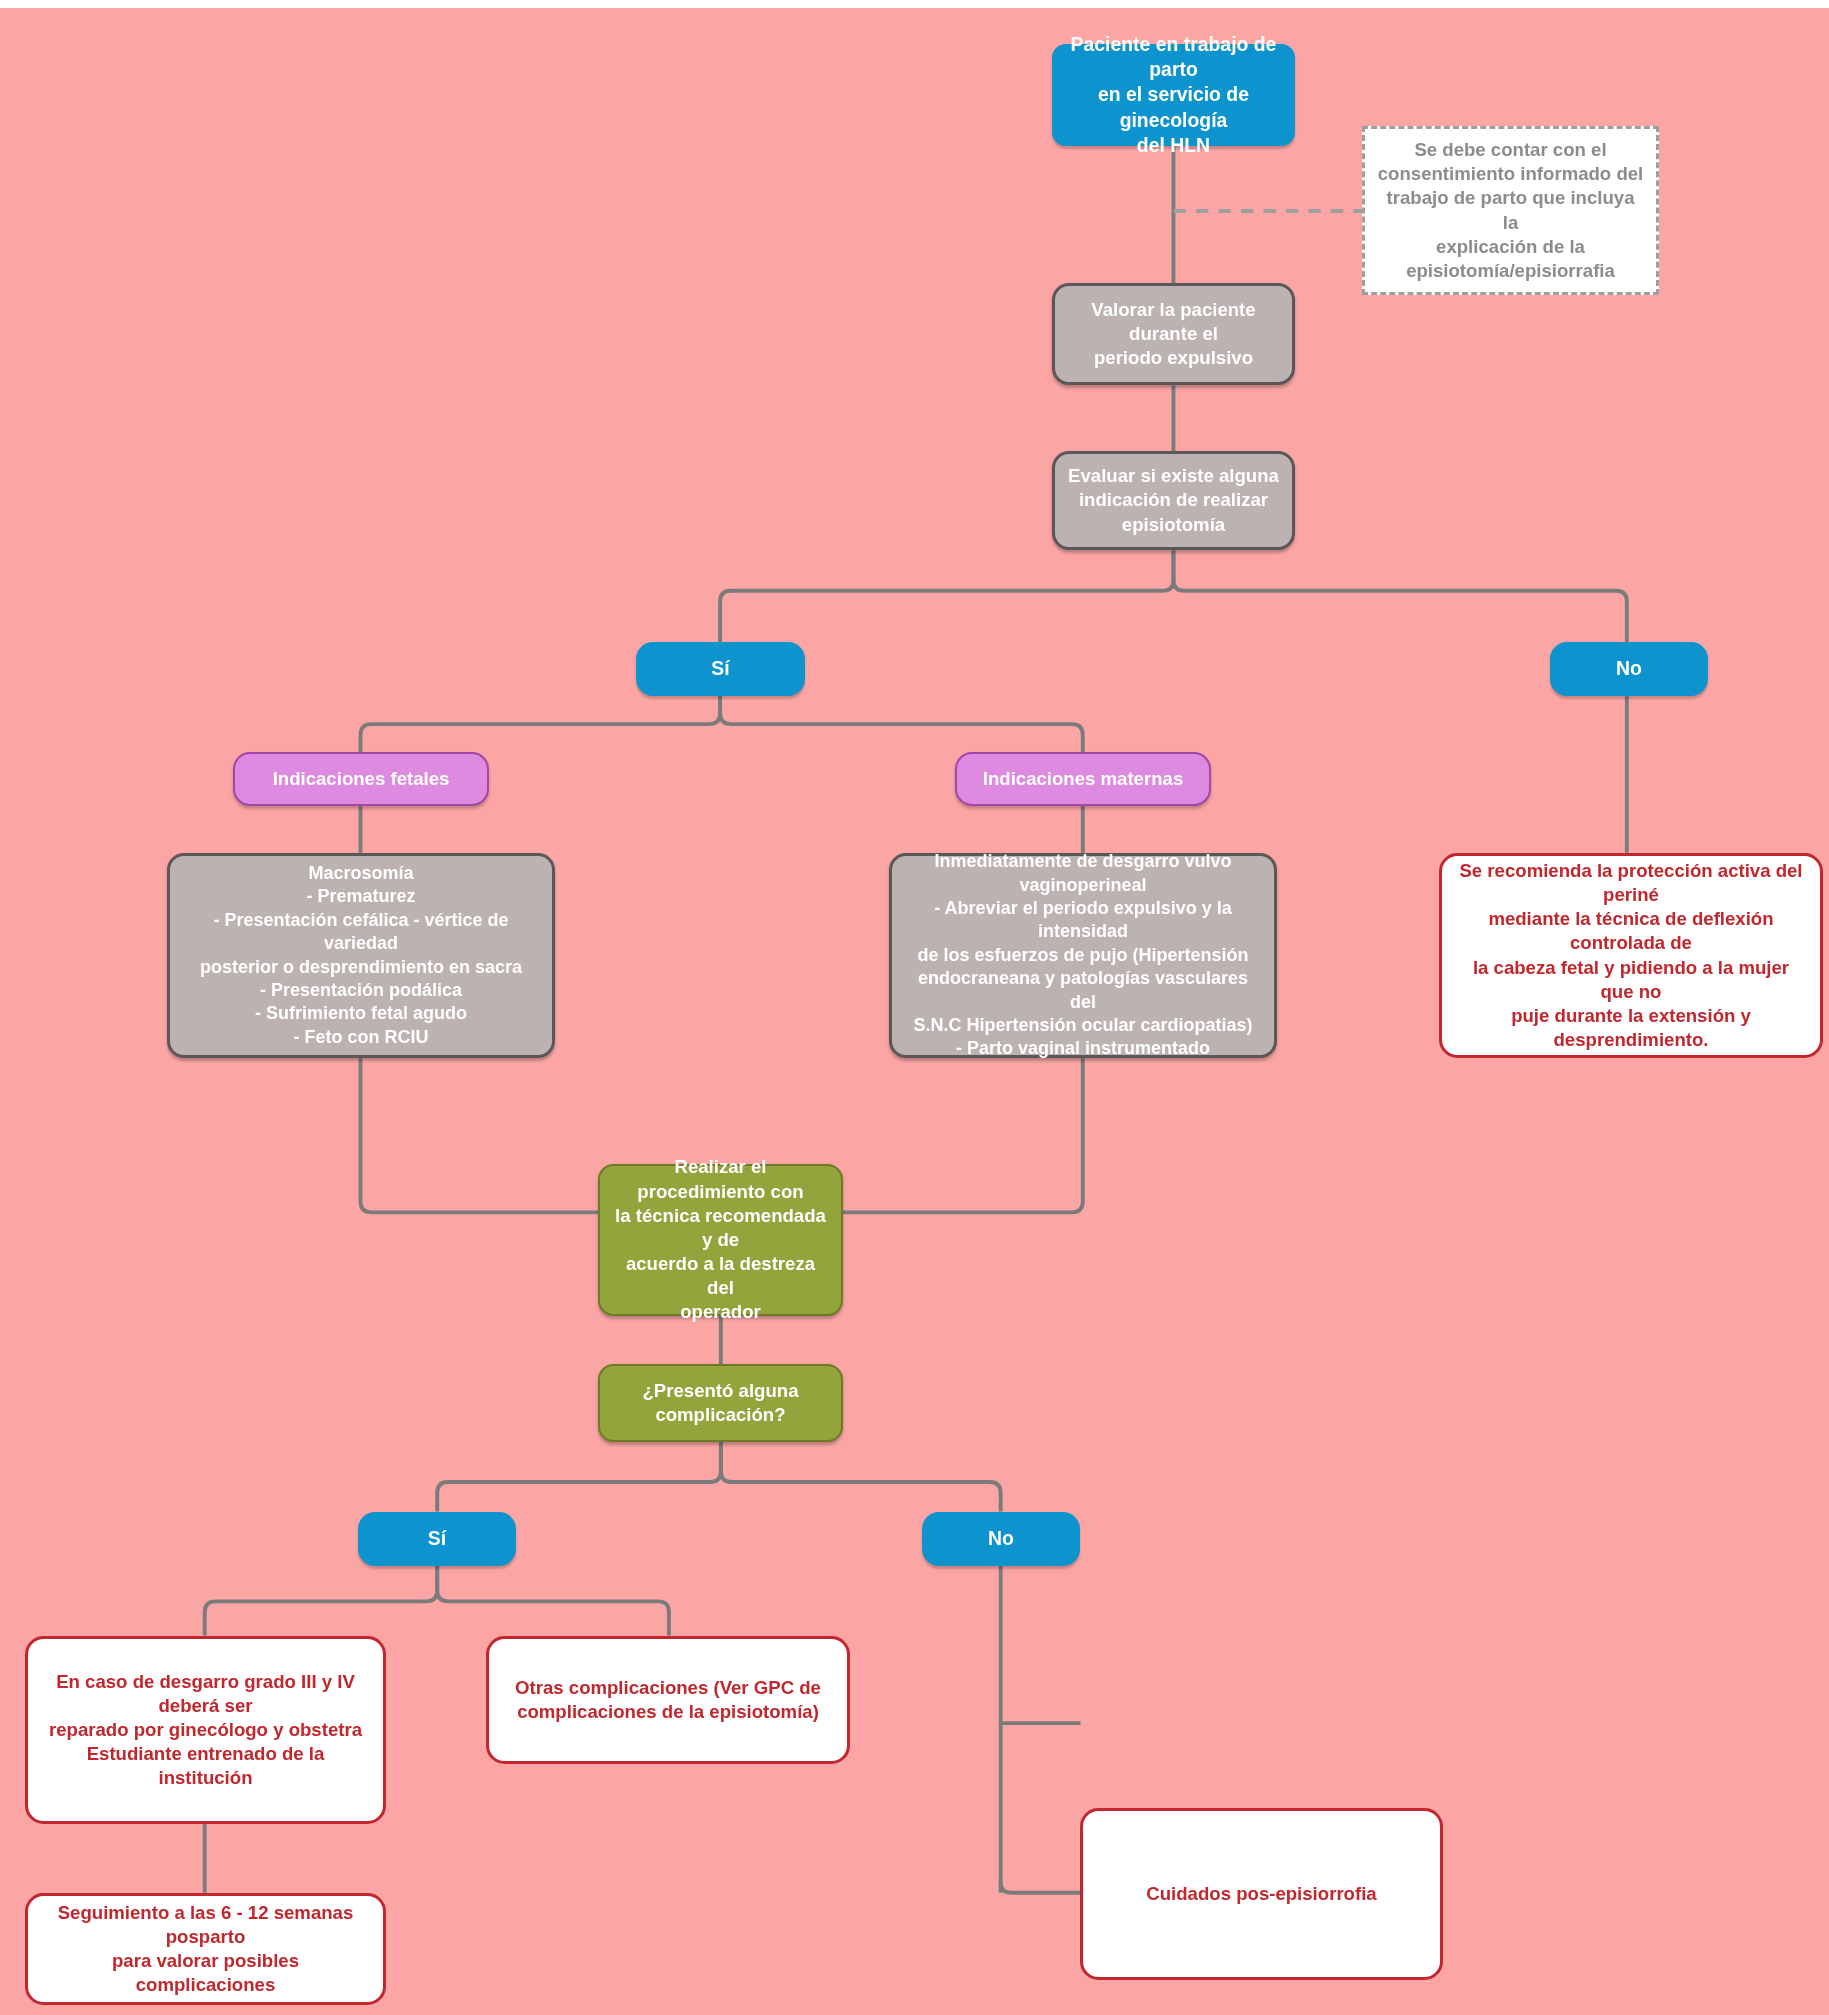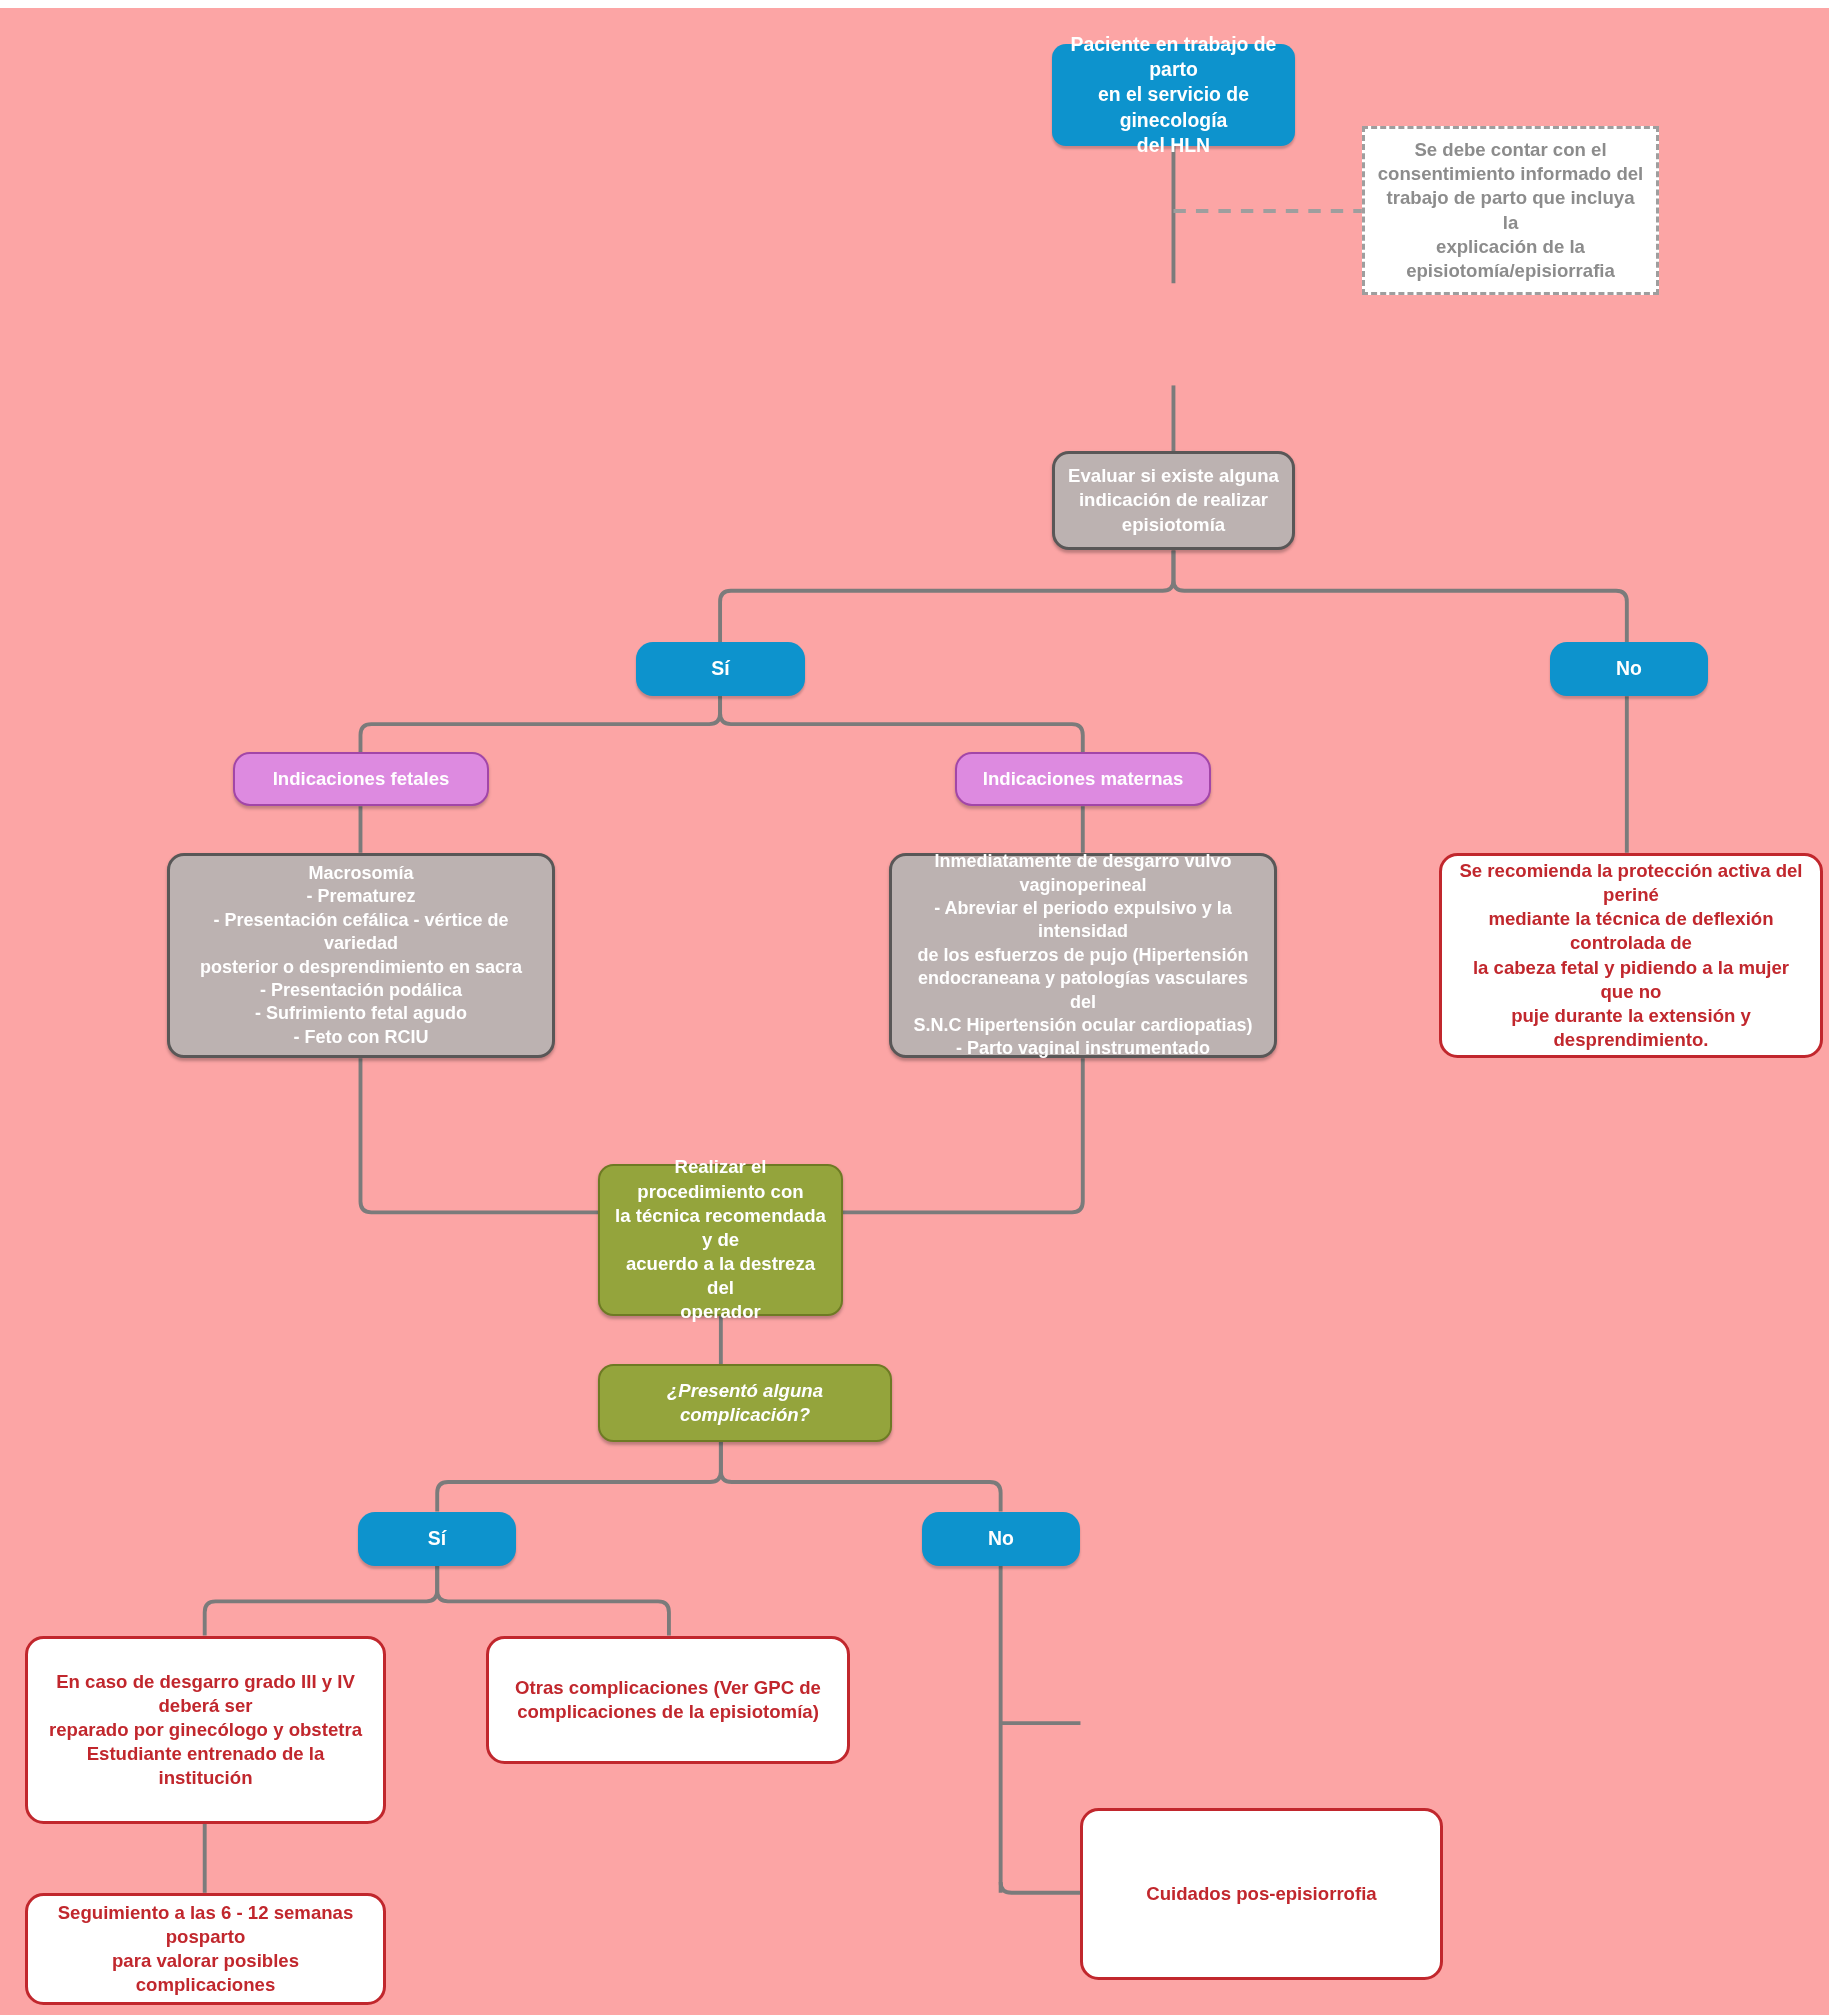--- a/index.html
+++ b/index.html
@@ -157,20 +157,22 @@
   <div class="node n-blue" style="left:1052px; top:36px; width:243px; height:102px;">Paciente en trabajo de parto
 en el servicio de ginecología
 del HLN</div>
 
   <div class="node n-note" style="left:1362px; top:118px; width:297px; height:169px;">Se debe contar con el
 consentimiento informado del
 trabajo de parto que incluya la
 explicación de la
 episiotomía/episiorrafia</div>
 
+  <div class="node n-gray" style="left:1052px; top:275px; width:243px; height:102px;">Valorar la paciente durante el
+periodo expulsivo</div>
 
   <div class="node n-gray" style="left:1052px; top:443px; width:243px; height:99px;">Evaluar si existe alguna
 indicación de realizar
 episiotomía</div>
 
   <div class="node n-blue small" style="left:636px; top:634px; width:169px; height:54px;">Sí</div>
 
   <div class="node n-blue small" style="left:1550px; top:634px; width:158px; height:54px;">No</div>
 
   <div class="node n-purple" style="left:233px; top:744px; width:256px; height:54px;">Indicaciones fetales</div>
@@ -196,21 +198,21 @@
   <div class="node n-red" style="left:1439px; top:845px; width:384px; height:205px;">Se recomienda la protección activa del periné
 mediante la técnica de deflexión controlada de
 la cabeza fetal y pidiendo a la mujer que no
 puje durante la extensión y desprendimiento.</div>
 
   <div class="node n-green" style="left:598px; top:1156px; width:245px; height:152px;">Realizar el procedimiento con
 la técnica recomendada y de
 acuerdo a la destreza del
 operador</div>
 
-  <div class="node n-green" style="left:598px; top:1356px; width:294px; height:78px;font-style:italic;">¿Presentó alguna
+  <div class="node n-green" style="left:598px; top:1356px; width:245px; height:78px;">¿Presentó alguna
 complicación?</div>
 
   <div class="node n-blue small" style="left:358px; top:1504px; width:158px; height:54px;">Sí</div>
 
   <div class="node n-blue small" style="left:922px; top:1504px; width:158px; height:54px;">No</div>
 
   <div class="node n-red" style="left:25px; top:1628px; width:361px; height:188px;">En caso de desgarro grado III y IV deberá ser
 reparado por ginecólogo y obstetra
 Estudiante entrenado de la institución</div>
 

